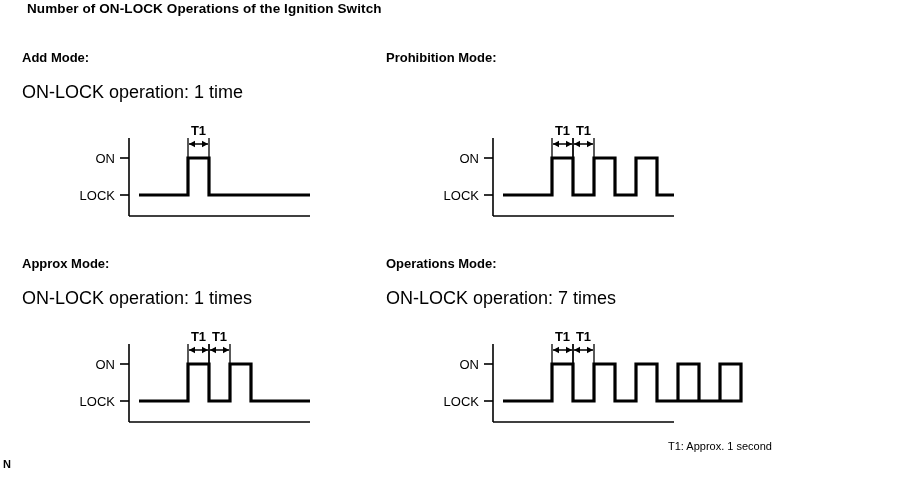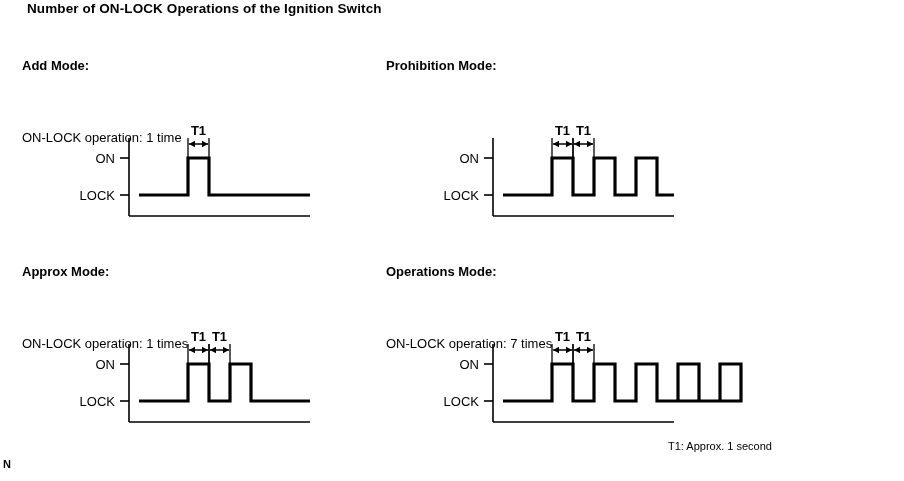--- a/index.html
+++ b/index.html
@@ -33,33 +33,32 @@
     margin-left: 19px;
   }
   .panel {
     position: absolute;
     width: 452px;
     height: 200px;
   }
   .panel-title {
     position: absolute;
     left: 14px;
-    top: 8px;
+    top: 0px;
     font-size: 13px;
     font-weight: bold;
     white-space: nowrap;
   }
   .panel-subtitle {
     position: absolute;
     left: 14px;
     top: 32px;
-    font-size: 13px;
+    font-size: 18px;
     font-weight: normal;
     white-space: nowrap;
-    margin-top: 48px;
   }
   .wave-wrap {
     position: absolute;
     left: 0px;
     top: 56px;
     width: 452px;
     height: 120px;
   }
   .wave-svg {
     display: block;

